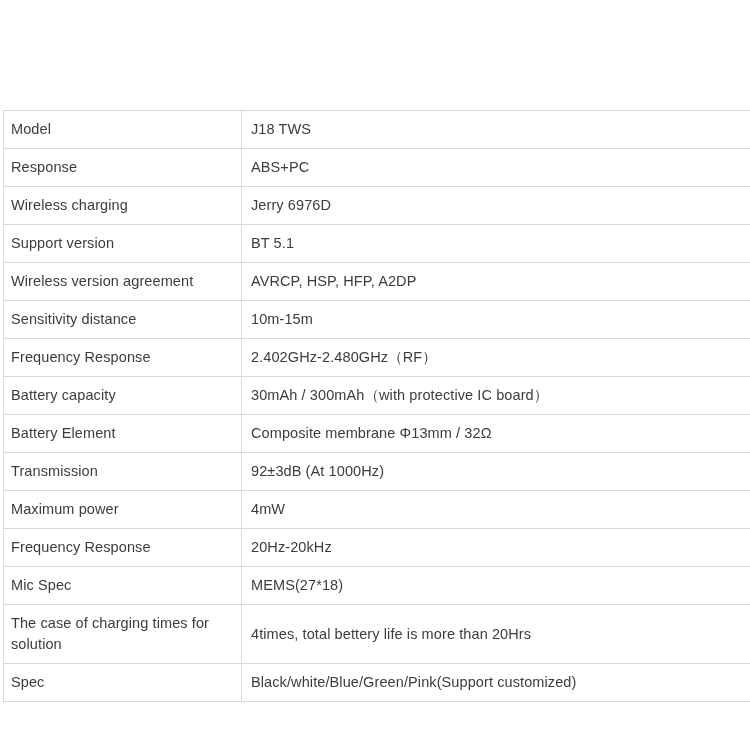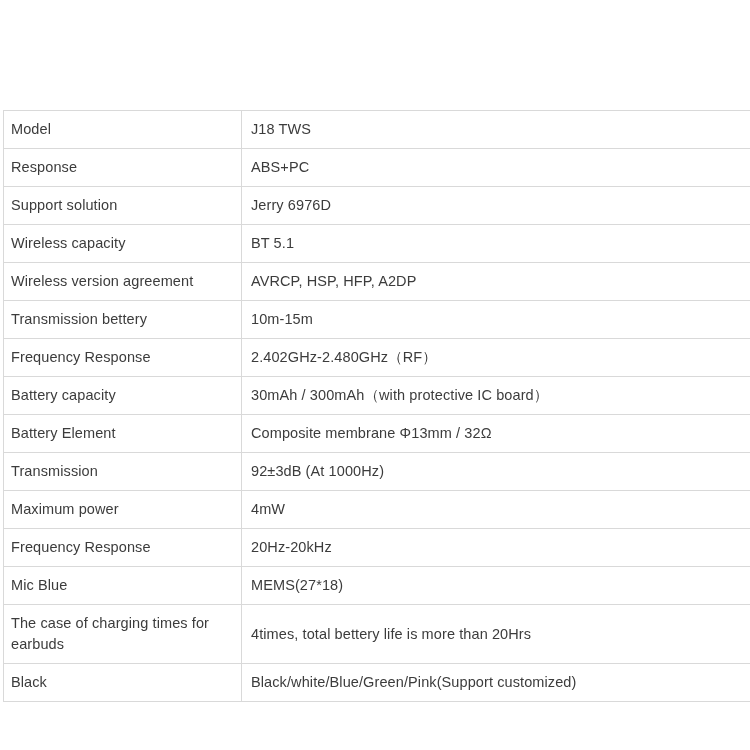--- a/index.html
+++ b/index.html
@@ -61,33 +61,33 @@
       <tbody>
         <tr>
           <td class="label">Model</td>
           <td class="value">J18 TWS</td>
         </tr>
         <tr>
           <td class="label">Response</td>
           <td class="value">ABS+PC</td>
         </tr>
         <tr>
-          <td class="label">Support solution</td>
+          <td class="label">Wireless charging</td>
           <td class="value">Jerry 6976D</td>
         </tr>
         <tr>
-          <td class="label">Wireless capacity</td>
+          <td class="label">Support version</td>
           <td class="value">BT 5.1</td>
         </tr>
         <tr>
           <td class="label">Wireless version agreement</td>
           <td class="value">AVRCP, HSP, HFP, A2DP</td>
         </tr>
         <tr>
-          <td class="label">Transmission bettery</td>
+          <td class="label">Sensitivity distance</td>
           <td class="value">10m-15m</td>
         </tr>
         <tr>
           <td class="label">Frequency Response</td>
           <td class="value">2.402GHz-2.480GHz（RF）</td>
         </tr>
         <tr>
           <td class="label">Battery capacity</td>
           <td class="value">30mAh / 300mAh（with protective IC board）</td>
         </tr>
@@ -101,27 +101,27 @@
         </tr>
         <tr>
           <td class="label">Maximum power</td>
           <td class="value">4mW</td>
         </tr>
         <tr>
           <td class="label">Frequency Response</td>
           <td class="value">20Hz-20kHz</td>
         </tr>
         <tr>
-          <td class="label">Mic Blue</td>
+          <td class="label">Mic Spec</td>
           <td class="value">MEMS(27*18)</td>
         </tr>
         <tr>
-          <td class="label">The case of charging times for earbuds</td>
+          <td class="label">The case of charging times for solution</td>
           <td class="value">4times, total bettery life is more than 20Hrs</td>
         </tr>
         <tr>
-          <td class="label">Black</td>
+          <td class="label">Spec</td>
           <td class="value">Black/white/Blue/Green/Pink(Support customized)</td>
         </tr>
       </tbody>
     </table>
   </div>
 </div>
 
 </body></html>

